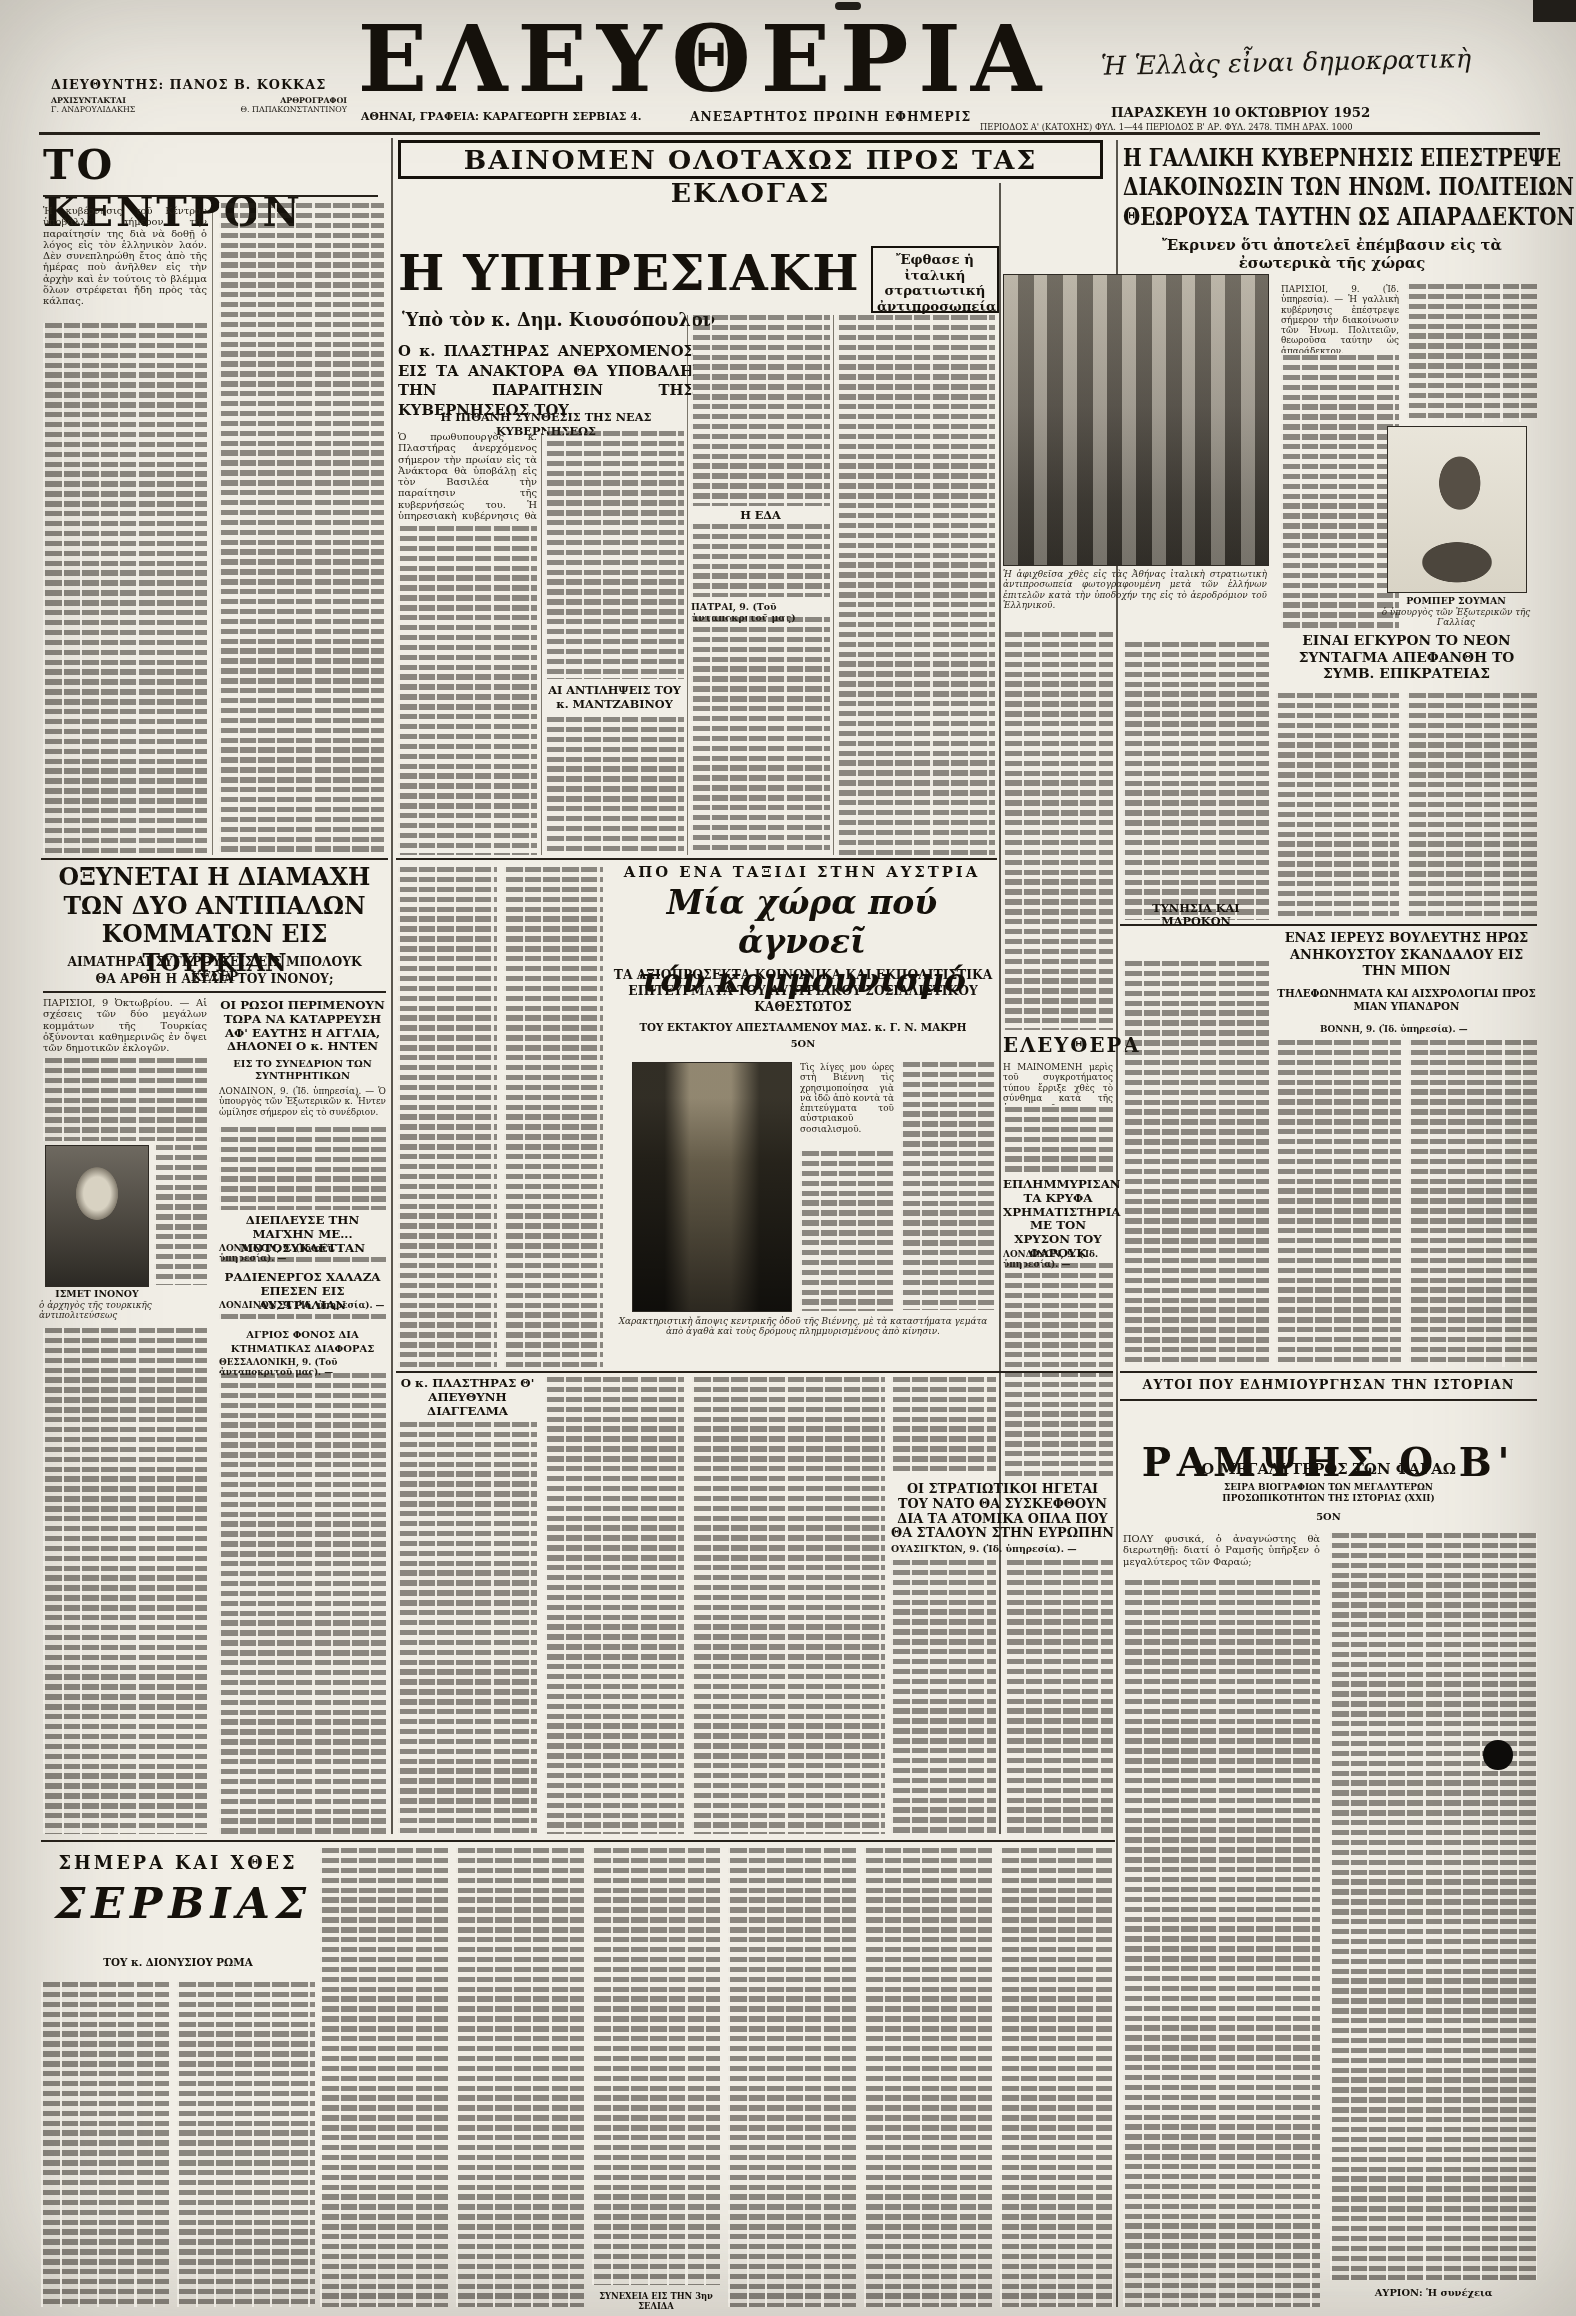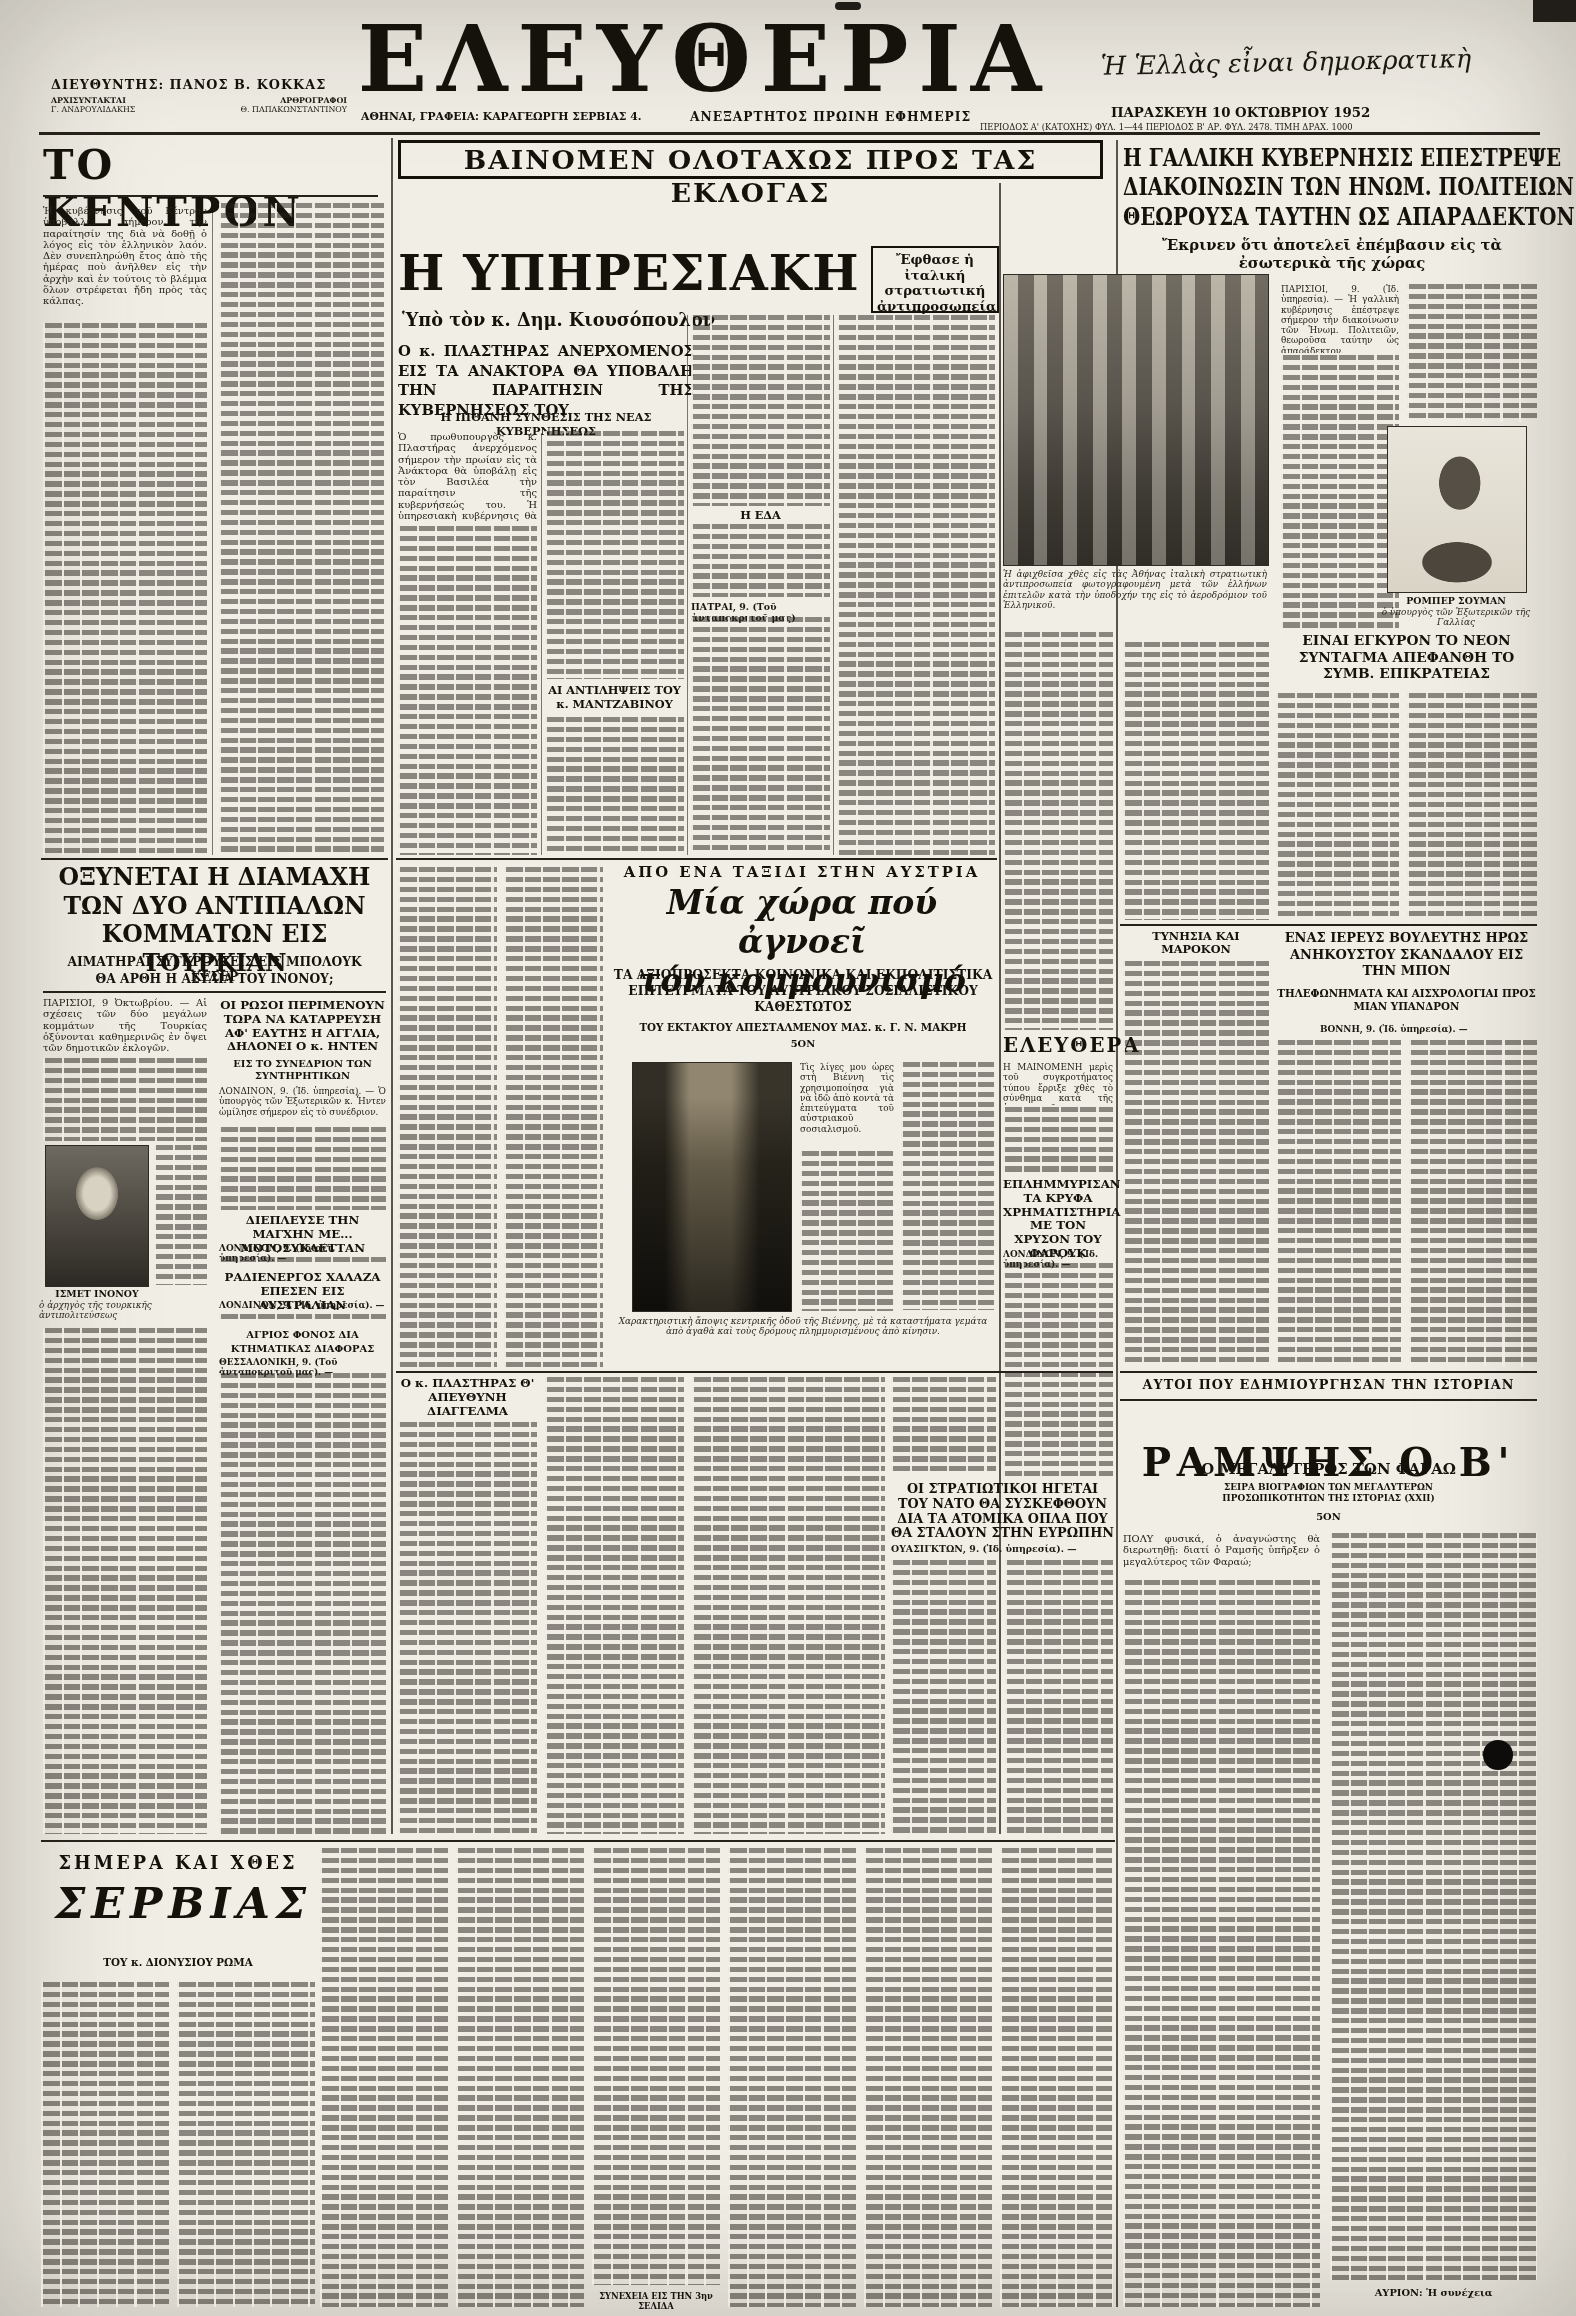--- a/index.html
+++ b/index.html
@@ -193,21 +193,21 @@
   <div class="b hd ctr" style="left:1387px;top:595px;width:138px;font-size:9.4px;">ΡΟΜΠΕΡ ΣΟΥΜΑΝ</div>
   <div class="b cap ctr" style="left:1379px;top:607px;width:154px;text-align:center;">ὁ ὑπουργὸς τῶν Ἐξωτερικῶν τῆς Γαλλίας</div>
 
   <div class="b hd ctr" style="left:1276px;top:632px;width:261px;font-size:13.8px;line-height:16.7px;">ΕΙΝΑΙ ΕΓΚΥΡΟΝ ΤΟ ΝΕΟΝ ΣΥΝΤΑΓΜΑ ΑΠΕΦΑΝΘΗ ΤΟ ΣΥΜΒ. ΕΠΙΚΡΑΤΕΙΑΣ</div>
   <div class="b gx" style="left:1276px;top:693px;width:123px;height:227px;"></div>
   <div class="b gx" style="left:1407px;top:693px;width:130px;height:227px;"></div>
   <div class="b gx" style="left:1123px;top:642px;width:146px;height:278px;"></div>
 
   <div class="b rule" style="left:1120px;top:924px;width:417px;height:2px;"></div>
 
-  <div class="b hd ctr" style="left:1123px;top:930px;width:146px;font-size:11.3px;line-height:12.8px;">ΤΥΝΗΣΙΑ ΚΑΙ ΜΑΡΟΚΟΝ</div>
+  <div class="b hd ctr" style="left:1123px;top:902px;width:146px;font-size:11.3px;line-height:12.8px;">ΤΥΝΗΣΙΑ ΚΑΙ ΜΑΡΟΚΟΝ</div>
   <div class="b gx" style="left:1123px;top:961px;width:146px;height:406px;"></div>
 
   <div class="b hd ctr" style="left:1276px;top:930px;width:261px;font-size:13px;line-height:16.7px;">ΕΝΑΣ ΙΕΡΕΥΣ ΒΟΥΛΕΥΤΗΣ ΗΡΩΣ ΑΝΗΚΟΥΣΤΟΥ ΣΚΑΝΔΑΛΟΥ ΕΙΣ ΤΗΝ ΜΠΟΝ</div>
   <div class="b hd ctr" style="left:1276px;top:987px;width:261px;font-size:10.3px;line-height:12.8px;">ΤΗΛΕΦΩΝΗΜΑΤΑ ΚΑΙ ΑΙΣΧΡΟΛΟΓΙΑΙ ΠΡΟΣ ΜΙΑΝ ΥΠΑΝΔΡΟΝ</div>
   <div class="b dl" style="left:1276px;top:1024px;width:261px;font-size:8.9px;margin-left:44px;">ΒΟΝΝΗ, 9. (Ἰδ. ὑπηρεσία). —</div>
   <div class="b gx" style="left:1276px;top:1040px;width:125px;height:327px;"></div>
   <div class="b gx" style="left:1409px;top:1040px;width:128px;height:327px;"></div>
 
   <div class="b rule" style="left:1120px;top:1371px;width:417px;height:2px;"></div>
   <div class="b hd ctr" style="left:1120px;top:1377px;width:417px;font-size:12.8px;letter-spacing:1px;">ΑΥΤΟΙ ΠΟΥ ΕΔΗΜΙΟΥΡΓΗΣΑΝ ΤΗΝ ΙΣΤΟΡΙΑΝ</div>

